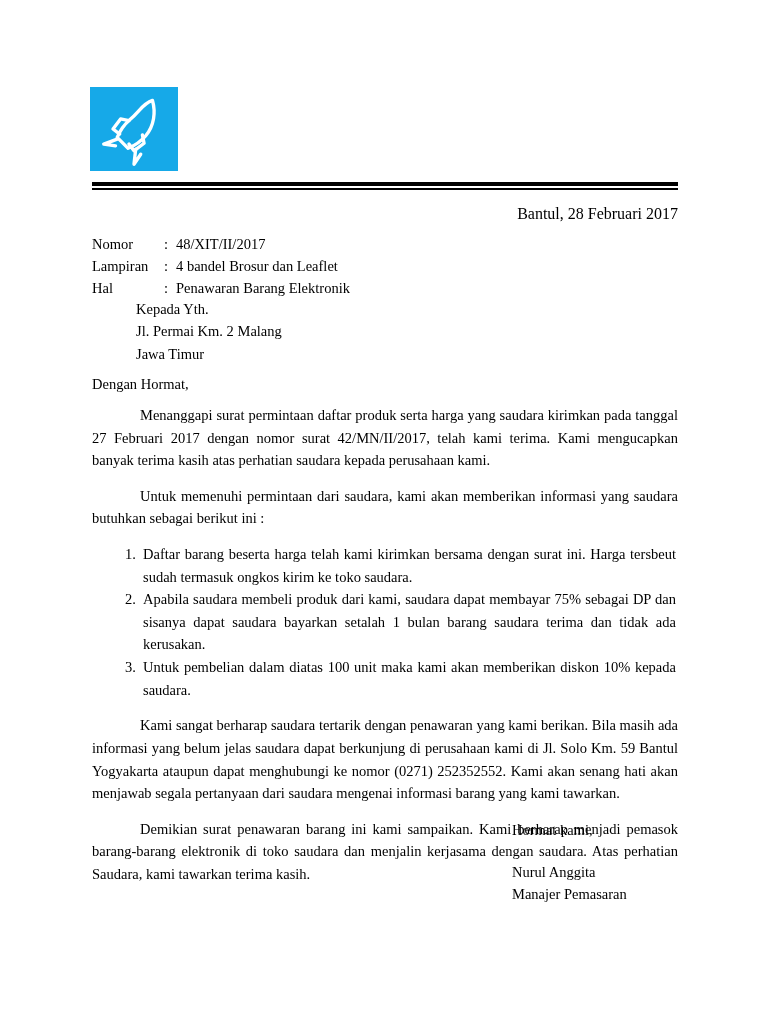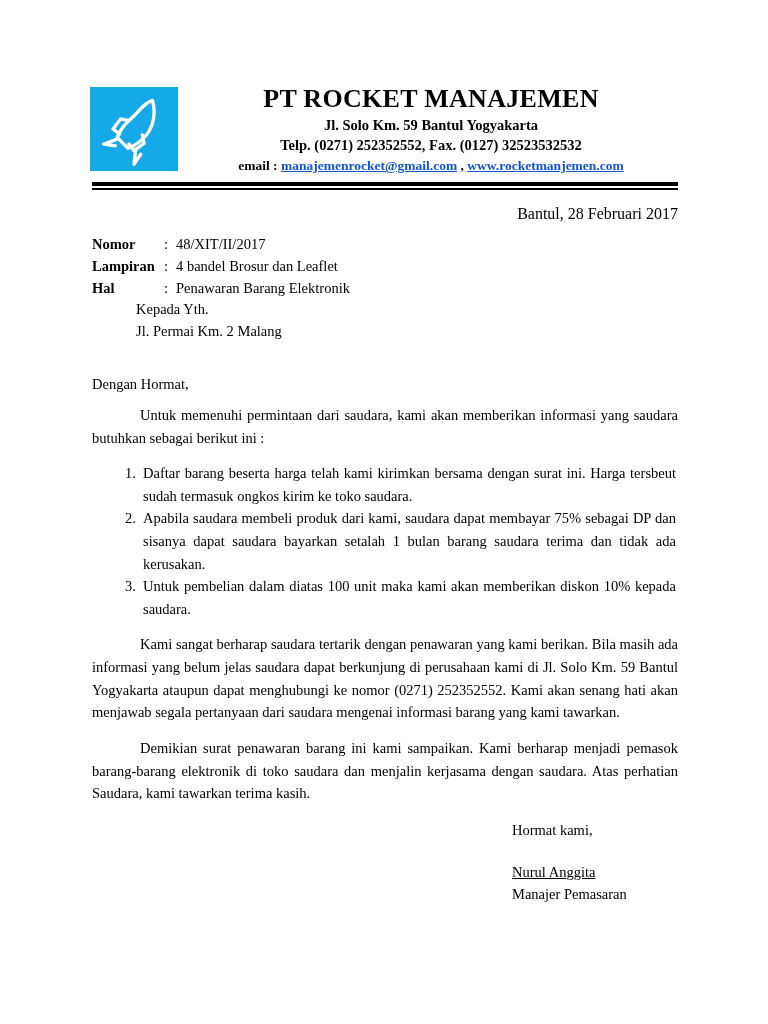--- a/index.html
+++ b/index.html
@@ -122,21 +122,21 @@
 
   
   .ref-block {
     position: absolute;
     left: 92px;
     top: 233px;
     font-size: 14.5px;
     line-height: 1.52;
   }
   .ref-row { display: flex; }
-  .ref-label { width: 72px; flex: 0 0 72px; font-weight: bold; }
+  .ref-label { width: 72px; flex: 0 0 72px; }
   .ref-colon { width: 12px; flex: 0 0 12px; }
   .ref-value { white-space: nowrap; }
 
   
   .recipient {
     position: absolute;
     left: 92px;
     top: 298px;
     font-size: 14.5px;
     line-height: 1.55;
@@ -193,21 +193,20 @@
   
   .signature {
     position: absolute;
     left: 512px;
     top: 820px;
     font-size: 14.5px;
     line-height: 1.5;
   }
   .sig-closing { margin-bottom: 20px; white-space: nowrap; }
   .sig-name {
-    text-decoration: underline;
     white-space: nowrap;
   }
   .sig-title { white-space: nowrap; }
 </style>
 </head>
 <body>
 
 <div class="page">
 
   <div class="letterhead">
@@ -217,26 +216,20 @@
         <g fill="none" stroke="#ffffff" stroke-width="4" stroke-linecap="round" stroke-linejoin="round">
           <path d="M72 16 C76 30 74 46 64 58 C58 65 50 70 43 73 L30 60 C33 53 38 45 45 39 C57 29 60 20 72 16 Z"></path>
           <path d="M44 40 L34 38 L25 50 L33 56"></path>
           <path d="M60 57 L62 67 L50 76 L44 68"></path>
           <path d="M52 74 L50 92 L58 80"></path>
           <path d="M30 62 L14 68 L28 70"></path>
         </g>
       </svg>
     </div>
 
-    <div class="head-text">
-      <div class="company-name">PT ROCKET MANAJEMEN</div>
-      <div class="company-addr">Jl. Solo Km. 59 Bantul Yogyakarta</div>
-      <div class="company-tel">Telp. (0271) 252352552, Fax. (0127) 32523532532</div>
-      <div class="company-email"><span>email :</span> <a class="lnk" href="#">manajemenrocket@gmail.com</a><span class="sep"> , </span><a class="lnk" href="#">www.rocketmanjemen.com</a></div>
-    </div>
   </div>
 
   <div class="rule-wrap">
     <div class="rule-thick"></div>
     <div class="rule-gap"></div>
     <div class="rule-thin"></div>
   </div>
 
   <div class="date-line">Bantul, 28 Februari 2017</div>
 
@@ -254,26 +247,28 @@
     <div class="ref-row">
       <span class="ref-label">Hal</span>
       <span class="ref-colon">:</span>
       <span class="ref-value">Penawaran Barang Elektronik</span>
     </div>
   </div>
 
   <div class="recipient">
     <div>Kepada Yth.</div>
     <div>Jl. Permai Km. 2 Malang</div>
+    <div>Jawa Timur</div>
   </div>
 
   <div class="salutation">Dengan Hormat,</div>
 
   <div class="body-area">
 
+    <p class="para">Menanggapi surat permintaan daftar produk serta harga yang saudara kirimkan pada tanggal 27 Februari 2017 dengan nomor surat 42/MN/II/2017, telah kami terima. Kami mengucapkan banyak terima kasih atas perhatian saudara kepada perusahaan kami.</p>
 
     <p class="para">Untuk memenuhi permintaan dari saudara, kami akan memberikan informasi yang saudara butuhkan sebagai berikut ini :</p>
 
     <ul class="num-list">
       <li>
         <span class="num">1.</span>
         <span class="itext">Daftar barang beserta harga telah kami kirimkan bersama dengan surat ini. Harga tersbeut sudah termasuk ongkos kirim ke toko saudara.</span>
       </li>
       <li>
         <span class="num">2.</span>

